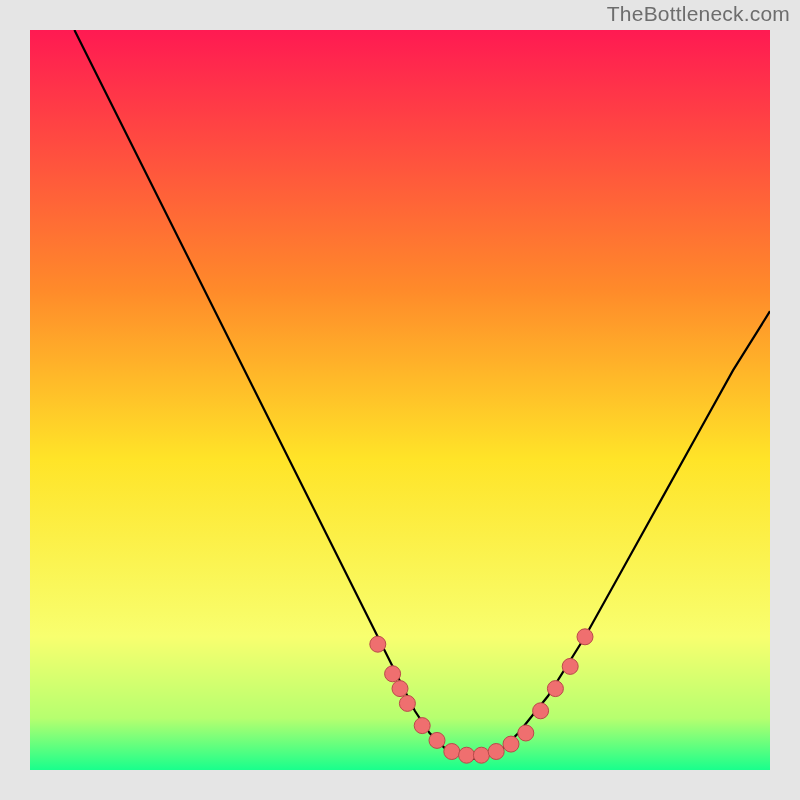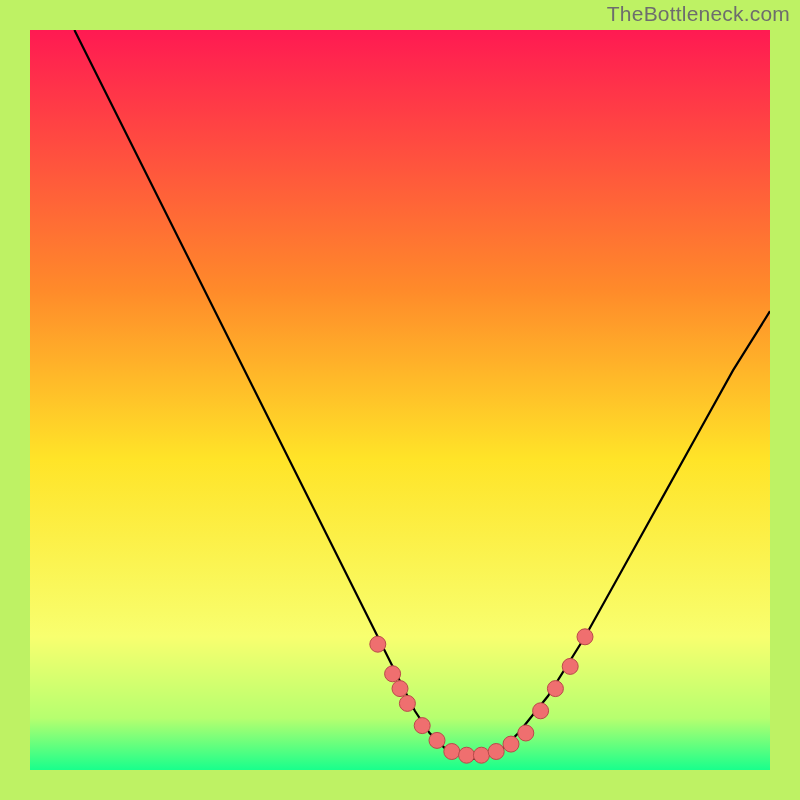--- a/index.html
+++ b/index.html
@@ -10,21 +10,21 @@
     background: #000;
     overflow: hidden;
     font-family: Arial, Helvetica, sans-serif;
   }
   .frame {
     position: absolute;
     left: 0;
     top: 0;
     width: 800px;
     height: 800px;
-    background: #bef264;
+    background: #e5e5e5;
   }
   .watermark {
     position: absolute;
     top: 2px;
     right: 10px;
     color: #6d6d6d;
     font-size: 21px;
     letter-spacing: 0.2px;
     font-weight: 500;
   }

